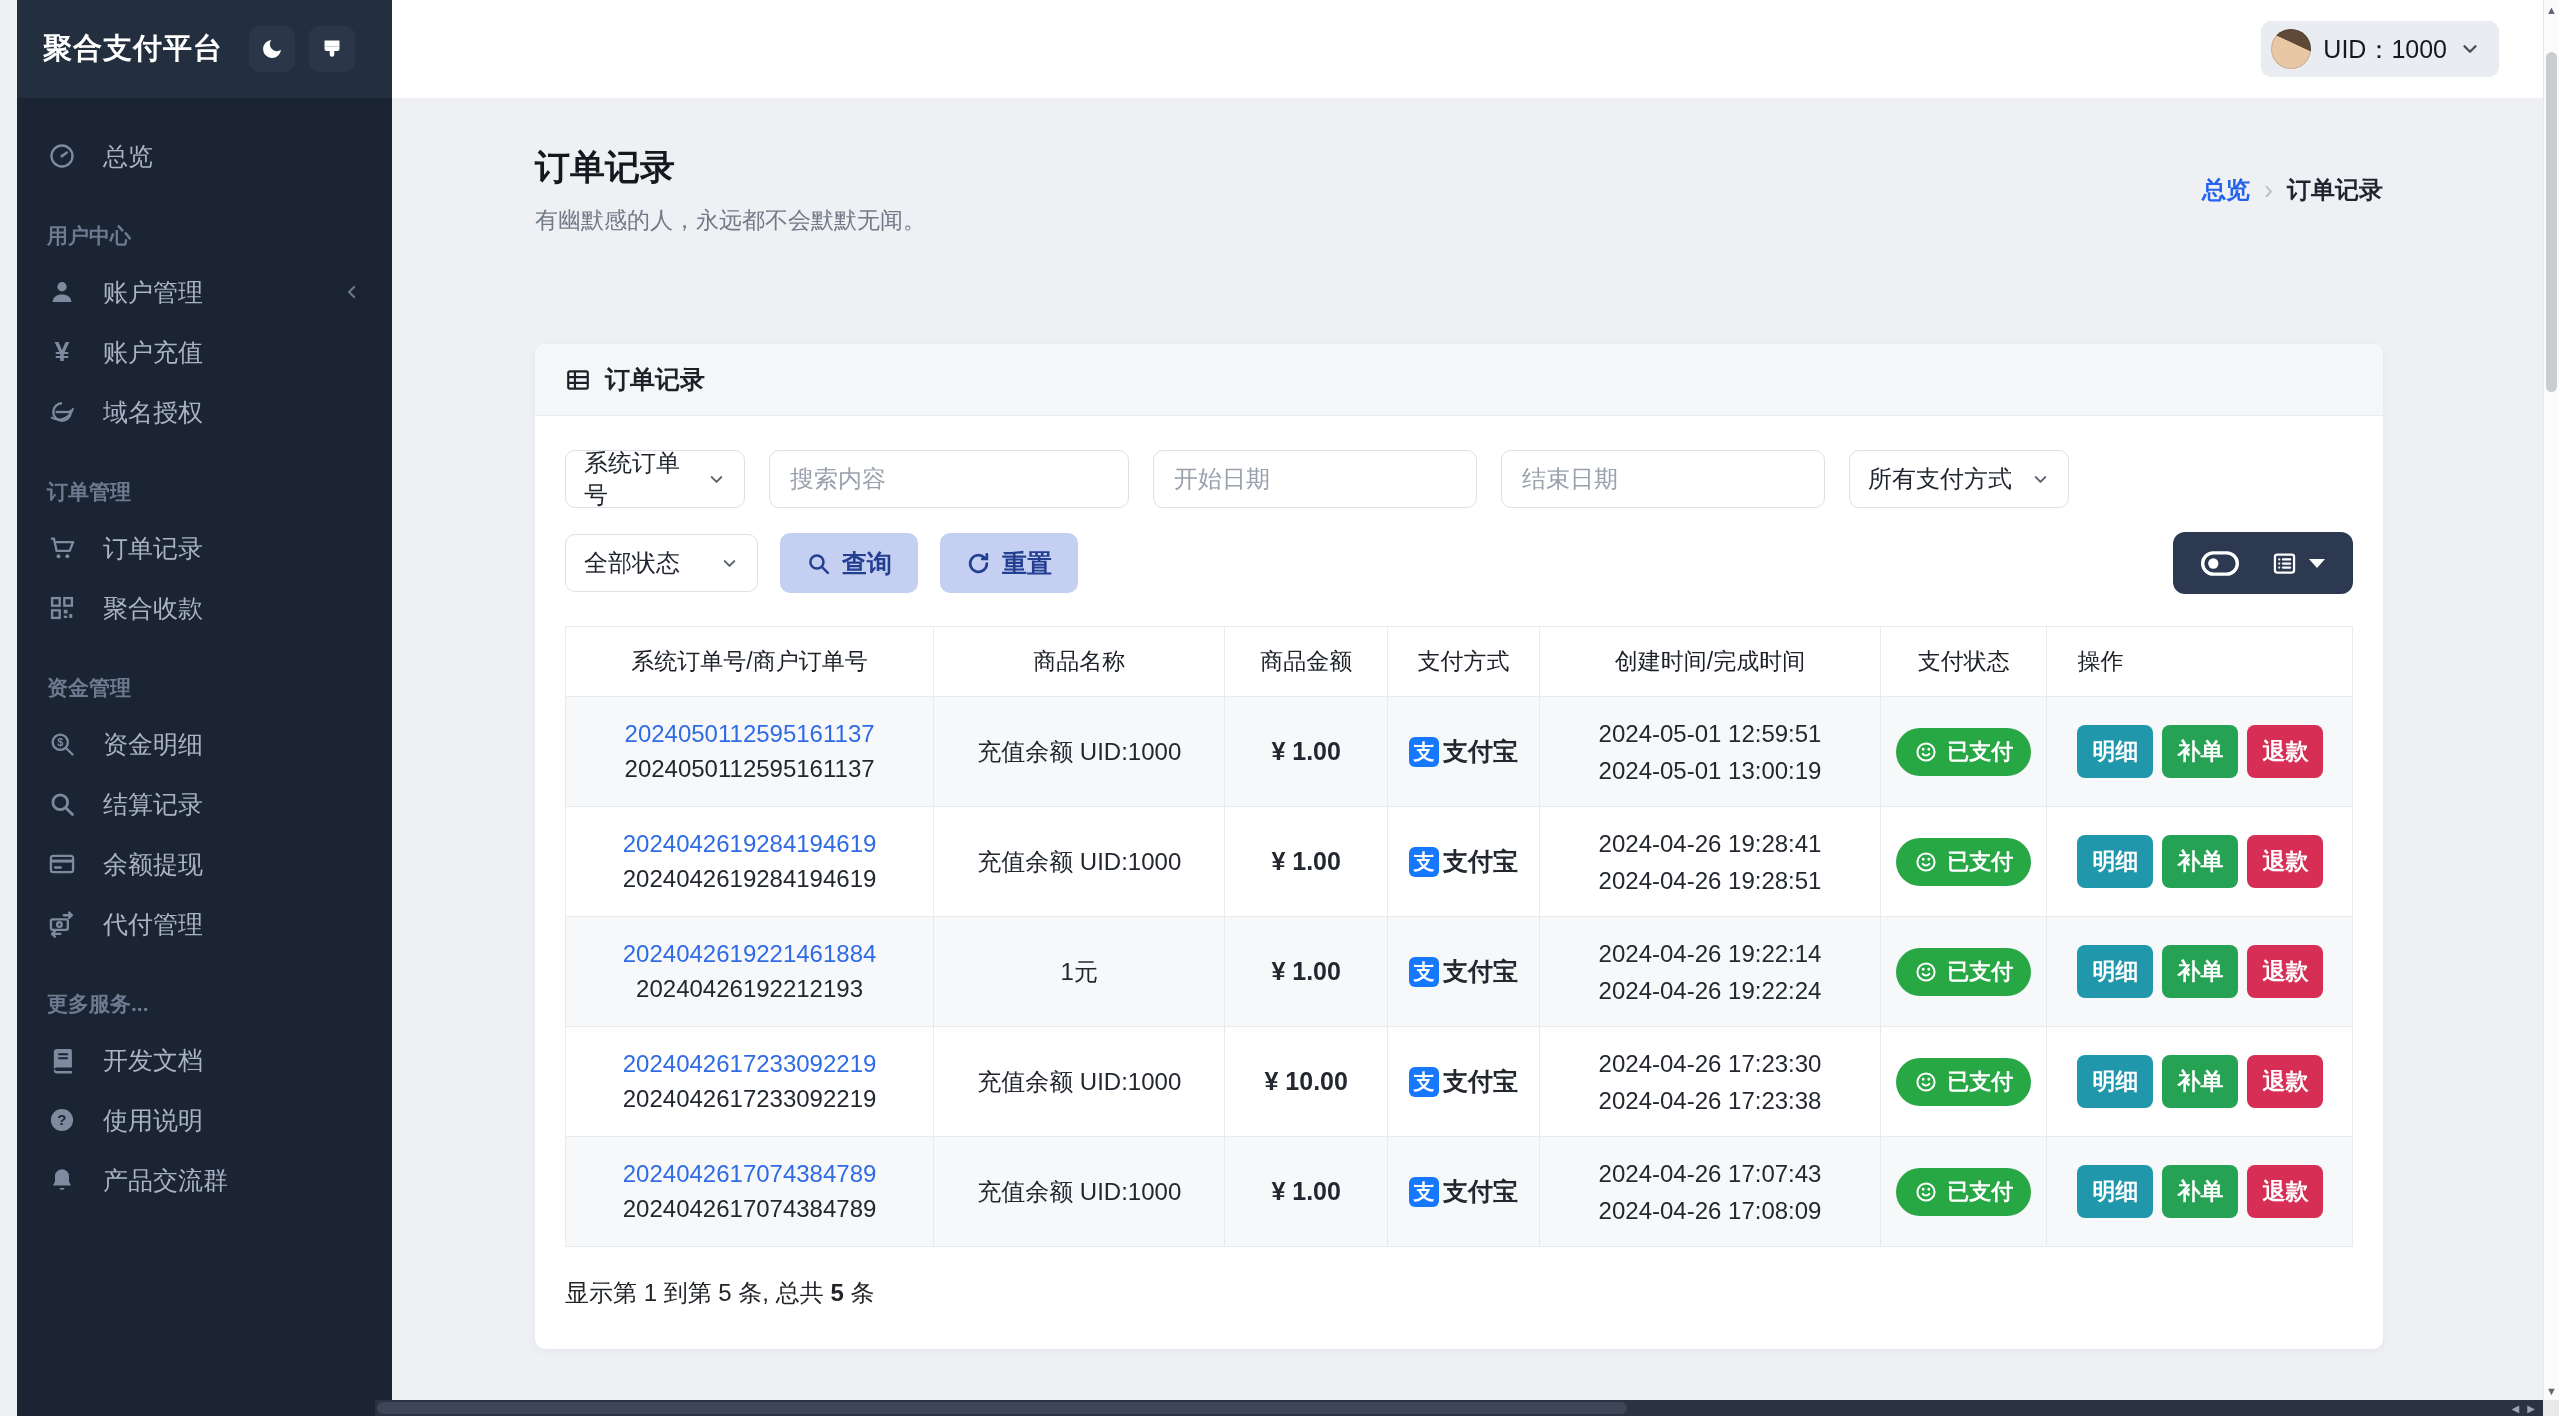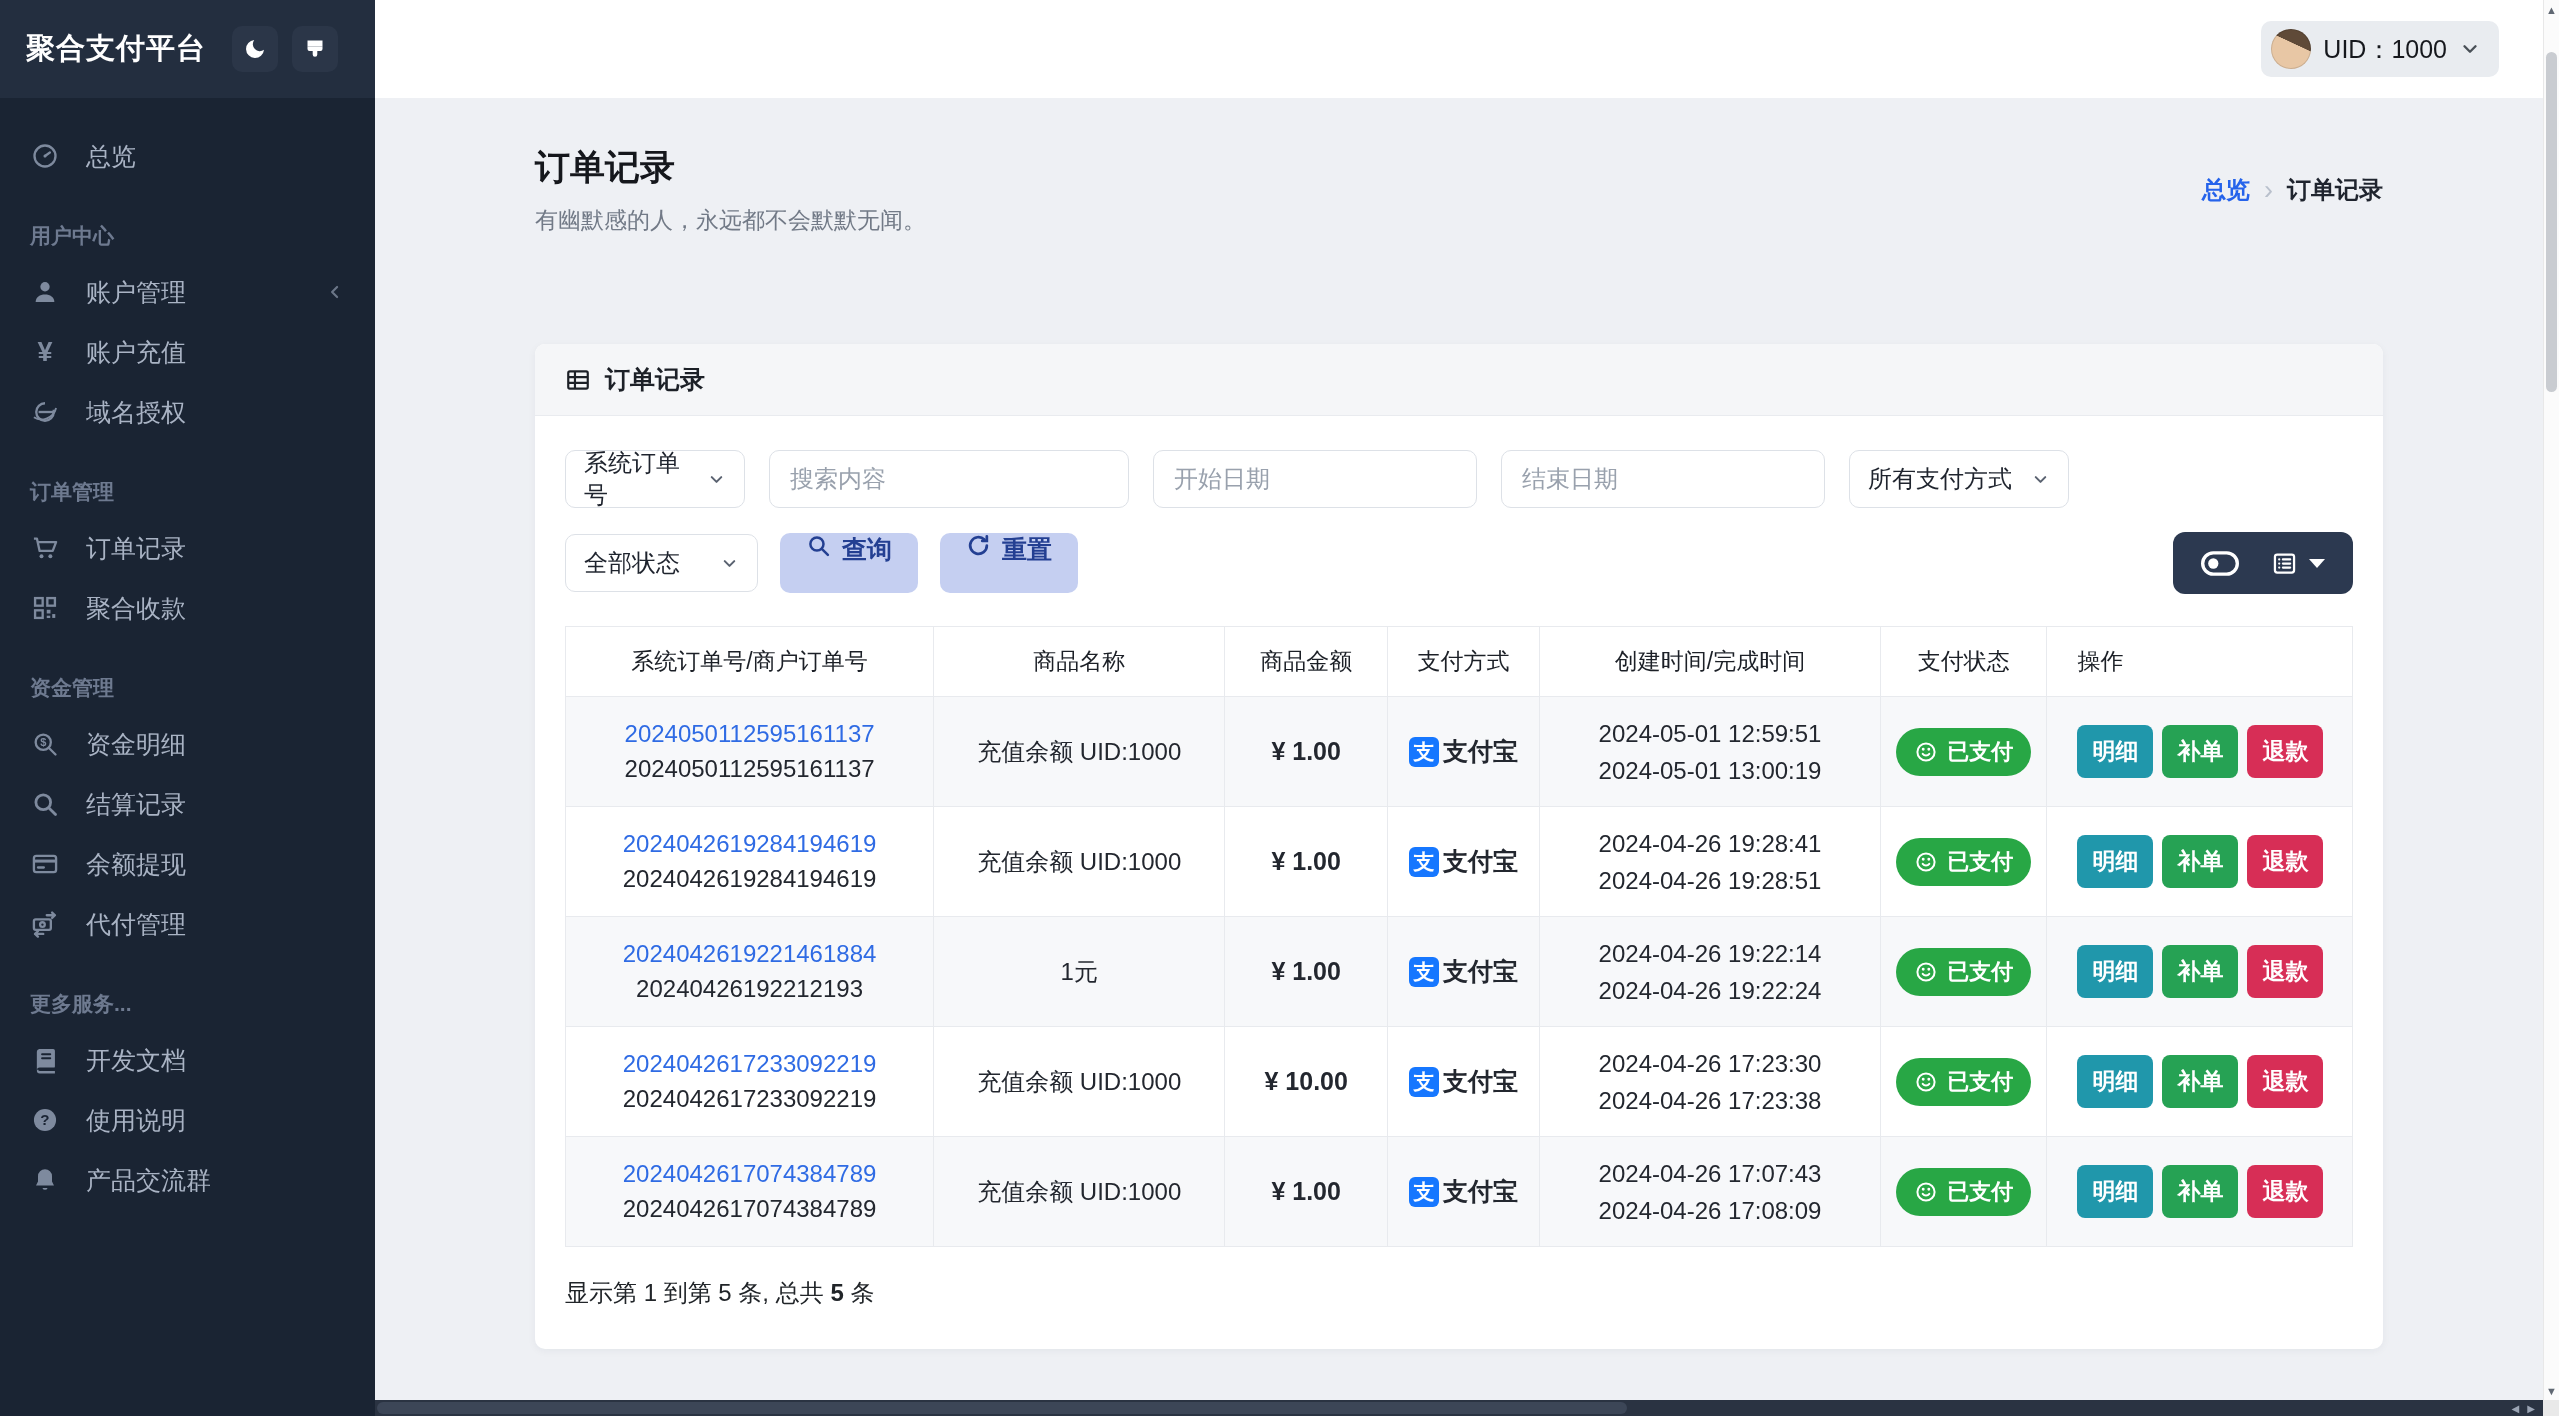--- a/index.html
+++ b/index.html
@@ -4,21 +4,21 @@
 <style>
   * { margin:0; padding:0; box-sizing:border-box; }
   html,body { width:2559px; height:1416px; }
   body {
     font-family:"Liberation Sans","DejaVu Sans",sans-serif;
     background:#eef0f4; position:relative; overflow:hidden; color:#1f242e;
   }
   svg { display:block; }
 
   
-  .sidebar { position:absolute; left:0; top:0; width:375px; height:1416px; background:#1a2433; z-index:5; }
+  .sidebar { position:absolute; left:17px; top:0; width:375px; height:1416px; background:#1a2433; z-index:5; }
   .sidebar-header { height:98px; background:#232e3f; display:flex; align-items:center; padding:0 26px; gap:26px; }
   .logo { font-size:29px; font-weight:bold; color:#fff; letter-spacing:1px; white-space:nowrap; }
   .hdr-btns { display:flex; gap:14px; }
   .hdr-btn { width:46px; height:46px; border-radius:10px; background:#2b3648; color:#fff;
              display:flex; align-items:center; justify-content:center; border:none; cursor:pointer; }
   .hdr-btn svg { width:24px; height:24px; }
   .sidebar-nav { padding-top:28px; }
   .nav-section { padding:36px 30px 12px; color:#6e7a90; font-size:21px; font-weight:bold; }
   .nav-item { display:flex; align-items:center; gap:26px; height:60px; padding:0 30px;
               color:#a9b3c4; font-size:25px; cursor:pointer; text-decoration:none; }
@@ -56,21 +56,21 @@
 
   .filters-row { display:flex; gap:24px; align-items:center; }
   .row2 { margin-top:24px; justify-content:space-between; }
   .row2-left { display:flex; gap:22px; align-items:center; }
   .ctrl { height:58px; border:1px solid #dde1e7; border-radius:10px; font-size:24px; background:#fff; }
   .select { display:flex; align-items:center; justify-content:space-between; padding:0 18px; gap:14px; color:#1f242e; cursor:pointer; }
   .select .sel-chev { color:#5a6270; } .select .sel-chev svg { width:19px; height:19px; }
   .w-type{width:180px;} .w-search{width:360px;} .w-date{width:324px;} .w-pay{width:220px;} .w-status{width:193px;}
   input.ctrl { padding:8px 20px; color:#1f242e; outline:none; }
   input.ctrl::placeholder { color:#99a1ad; }
-  .btn-soft { display:flex; align-items:flex-start; gap:11px; background:#c5cff1; color:#233f92; font-weight:bold;
+  .btn-soft { display:flex; align-items:center; gap:11px; background:#c5cff1; color:#233f92; font-weight:bold;
               font-size:25px; border:none; border-radius:10px; padding:0 26px; height:60px; cursor:pointer;
               font-family:inherit; }
   .btn-soft svg { width:25px; height:25px; }
   .tool-group { background:#2c3950; border-radius:12px; height:62px; display:flex; align-items:center;
                 padding:0 28px; gap:32px; color:#fff; }
   .tool-btn { display:flex; align-items:center; gap:11px; background:none; border:none; color:#fff; cursor:pointer; }
   .tool-btn .tgl svg { width:38px; height:25px; }
   .tool-btn .lst svg { width:27px; height:27px; }
   .caret-down { width:0; height:0; border-left:8px solid transparent; border-right:8px solid transparent; border-top:9px solid #fff; }
 

